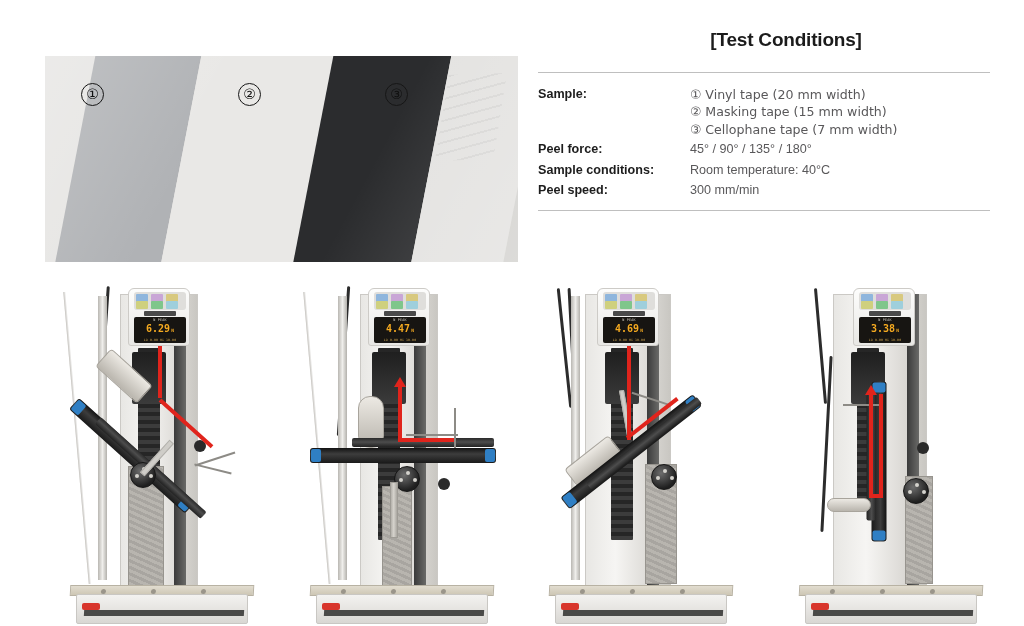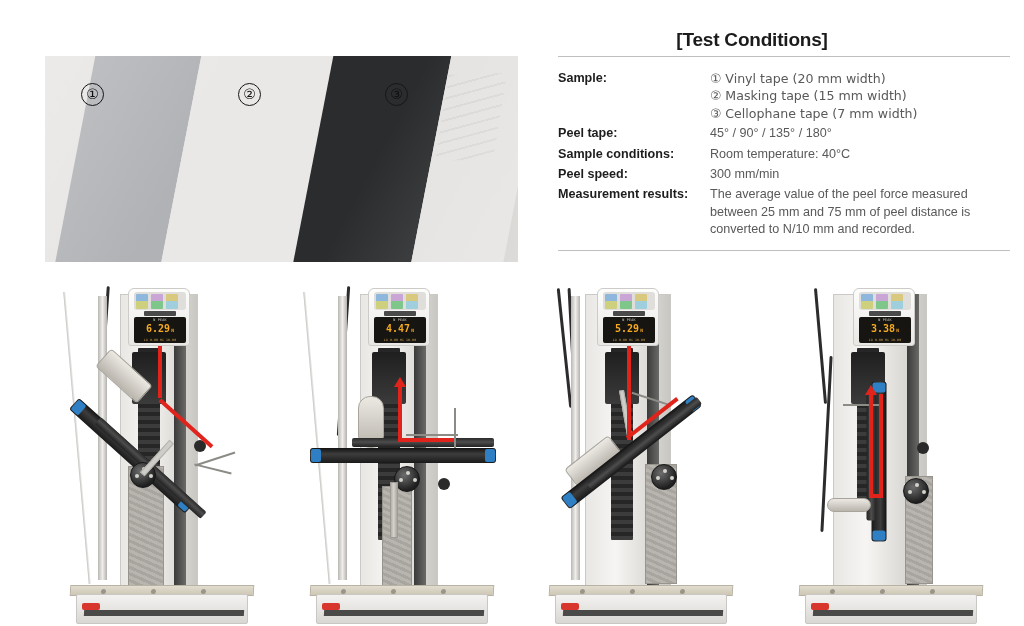--- a/index.html
+++ b/index.html
@@ -16,21 +16,21 @@
   .section-title {
     position: absolute;
     font-size: 19px;
     font-weight: 700;
     color: #1b1b1b;
     letter-spacing: -0.2px;
     text-align: center;
     white-space: nowrap;
   }
   #sample-title { left: 45px; top: 29px; width: 470px; }
-  #cond-title   { left: 526px; top: 29px; width: 452px; }
+  #cond-title   { left: 560px; top: 29px; width: 452px; }
 
   
   .sample-photo {
     position: absolute;
     left: 45px; top: 56px;
     width: 473px; height: 206px;
     overflow: hidden;
     background: #e9e8e6;
   }
   .stripe {
@@ -70,21 +70,21 @@
     line-height: 20px;
     text-align: center;
     font-family: "DejaVu Sans", sans-serif;
     background: transparent;
   }
   #badge-1 { left: 36px; top: 27px; }
   #badge-2 { left: 193px; top: 27px; }
   #badge-3 { left: 340px; top: 27px; }
 
   
-  .cond-panel { position: absolute; left: 538px; top: 56px; width: 452px; margin-left: 20px; }
+  .cond-panel { position: absolute; left: 538px; top: 72px; width: 452px; }
   .rule { width: 100%; height: 1px; background: #bfbfbf; }
   .rule.bottom { margin-top: 8px; }
   .cond-table {
     width: 100%;
     border-collapse: collapse;
     margin-top: 13px;
   }
   .cond-table td {
     vertical-align: top;
     padding: 0 0 3px 0;
@@ -357,39 +357,31 @@
       <tbody>
         <tr>
           <td class="cond-label">Sample:</td>
           <td class="cond-value">
             <span class="sub-line circ">① Vinyl tape (20 mm width)</span>
             <span class="sub-line circ">② Masking tape (15 mm width)</span>
             <span class="sub-line circ">③ Cellophane tape (7 mm width)</span>
           </td>
         </tr>
         <tr>
-          <td class="cond-label">Peel tape:</td>
+          <td class="cond-label">Peel force:</td>
           <td class="cond-value">45° / 90° / 135° / 180°</td>
         </tr>
         <tr>
           <td class="cond-label">Sample conditions:</td>
           <td class="cond-value">Room temperature: 40°C</td>
         </tr>
         <tr>
           <td class="cond-label">Peel speed:</td>
           <td class="cond-value">300 mm/min</td>
         </tr>
-        <tr>
-          <td class="cond-label">Measurement results:</td>
-          <td class="cond-value">
-            <span class="sub-line">The average value of the peel force measured</span>
-            <span class="sub-line">between 25 mm and 75 mm of peel distance is</span>
-            <span class="sub-line">converted to N/10 mm and recorded.</span>
-          </td>
-        </tr>
       </tbody>
     </table>
     <div class="rule bottom"></div>
   </div>
 
   <div class="machine" id="machine-1">
     <div class="m-stage">
       <div class="m-left-cable"></div>
       <div class="m-black-cable" style="left:40px;top:0;height:138px;"></div>
       <div class="m-left-rod"></div>
@@ -548,21 +540,21 @@
           <div class="m-key" style="left:17px;top:2px;background:#c9a6d6;"></div>
           <div class="m-key" style="left:32px;top:2px;background:#d8c97f;"></div>
           <div class="m-key" style="left:2px;top:9px;background:#cfd07e;"></div>
           <div class="m-key" style="left:17px;top:9px;background:#7fc68b;"></div>
           <div class="m-key" style="left:32px;top:9px;background:#9fcfdc;"></div>
         </div>
         <div class="m-gauge-brand"></div>
         <div class="m-gauge-screen">
           <div class="m-screen-top">N  PEAK</div>
           <div class="m-screen-val">
-            <span>5.29</span><span class="unit">N</span>
+            <span>4.69</span><span class="unit">N</span>
           </div>
           <div class="m-screen-bot">LO 0.00   Hi 10.00</div>
         </div>
       </div>
 
       <div class="m-base-rail">
         <div class="screw" style="left:30px;"></div>
         <div class="screw" style="left:80px;"></div>
         <div class="screw" style="left:130px;"></div>
       </div>

